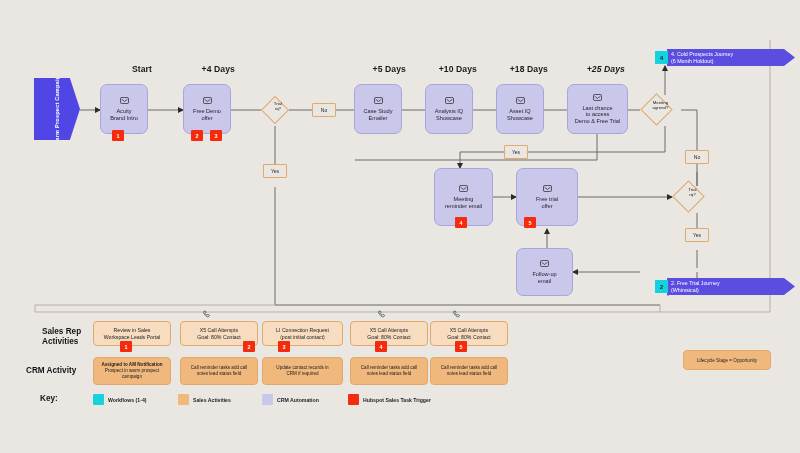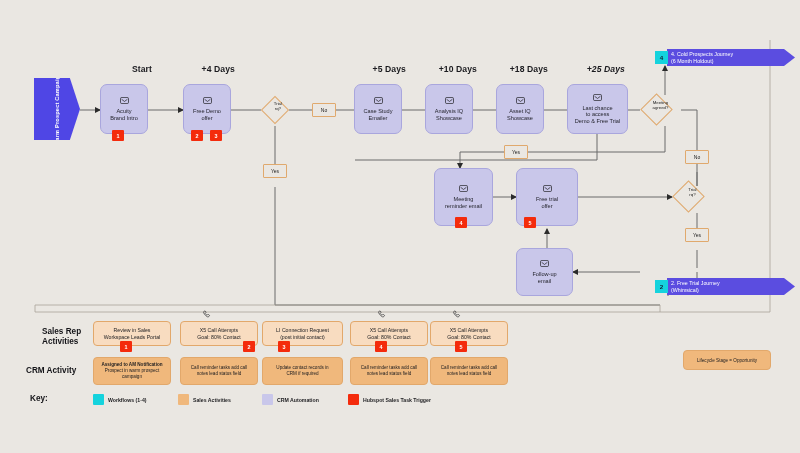--- a/index.html
+++ b/index.html
@@ -486,21 +486,21 @@
     <div class="sub">Call reminder tasks add call
 notes lead status field</div>
   </div>
   <div class="crm-box" style="left:430px; top:357px; width:78px; height:28px;">
     <div class="sub">Call reminder tasks add call
 notes lead status field</div>
   </div>
 
   <div class="lifecycle" style="left:683px; top:350px; width:88px; height:20px;">Lifecycle Stage = Opportunity</div>
 
-  <div class="key-title" style="left:30px; top:394px;">Key:</div>
+  <div class="key-title" style="left:40px; top:394px;">Key:</div>
   <div class="key-item" style="left:93px; top:394px;">
     <span class="key-swatch" style="background:#15d3dd;"></span>
     <span>Workflows (1-4)</span>
   </div>
   <div class="key-item" style="left:178px; top:394px;">
     <span class="key-swatch" style="background:#f0b87c;"></span>
     <span>Sales Activities</span>
   </div>
   <div class="key-item" style="left:262px; top:394px;">
     <span class="key-swatch" style="background:#c9c7ea;"></span>

